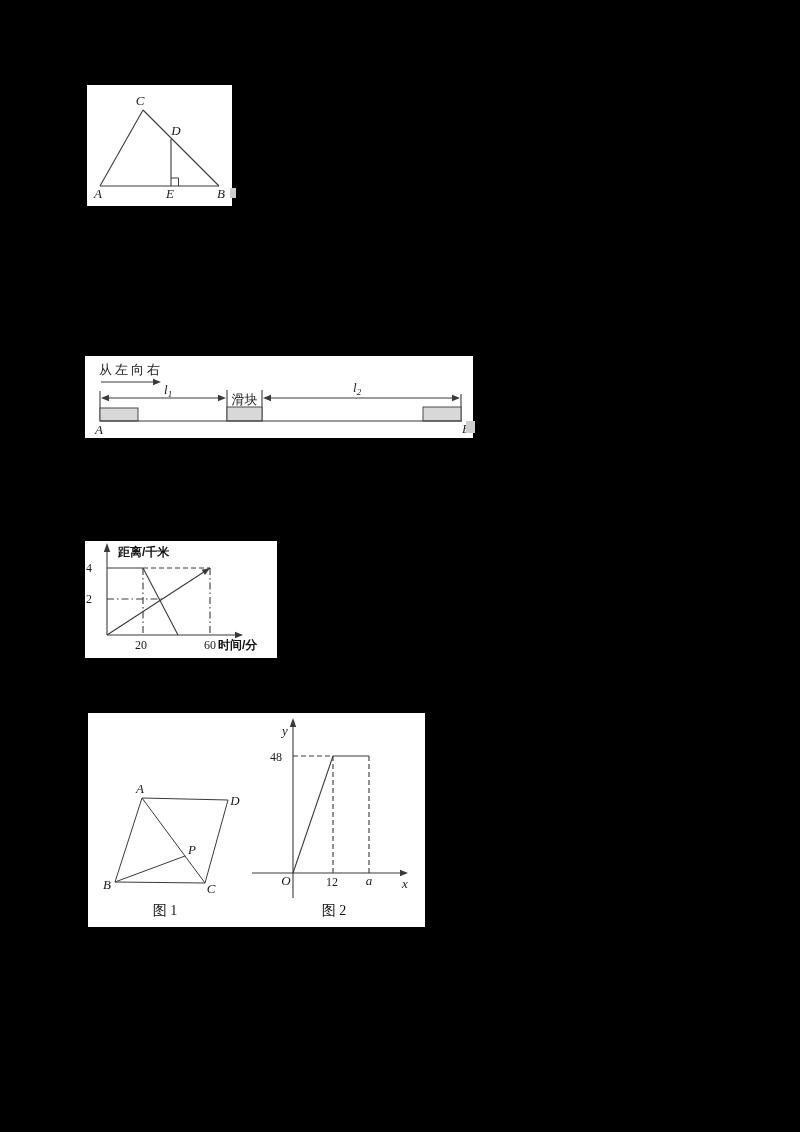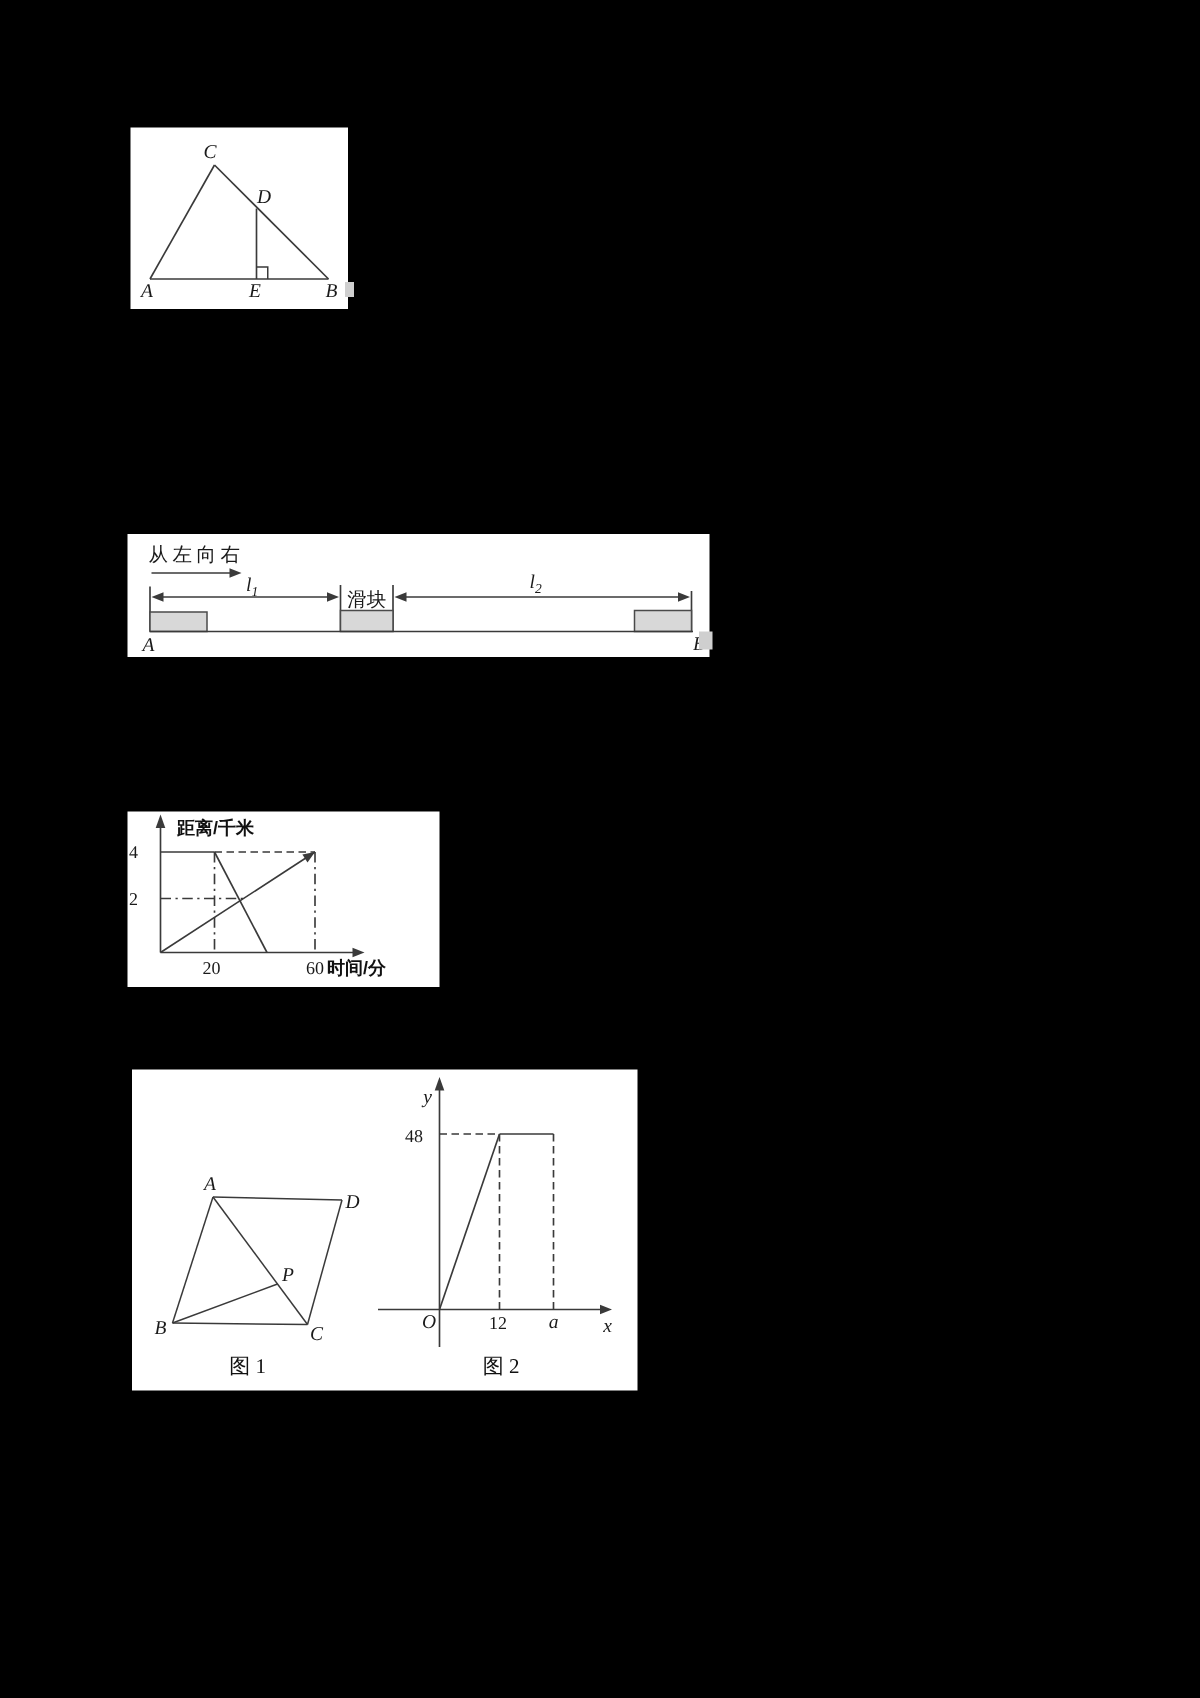--- a/index.html
+++ b/index.html
@@ -72,21 +72,21 @@
 
     <path class="ln" d="M15,65 L377,65"></path>
 
     <text class="t-cjk" x="159.5" y="48" text-anchor="middle">滑块</text>
     <text class="t-serif-i" x="14" y="78" text-anchor="middle">A</text>
     <text class="t-serif-i" x="381" y="77" text-anchor="middle">B</text>
   </svg>
 </div>
 <div class="artifact" style="left:466px;top:421px;width:9px;height:12px;"></div>
 
-<div class="panel" style="left:85px;top:541px;width:208px;height:117px;">
+<div class="panel" style="left:85px;top:541px;width:192px;height:117px;">
   <svg width="180" height="117" viewBox="0 0 180 117">
 
     <path class="ln" d="M22,9 L22,94"></path>
     <polygon class="ah" points="22,2 18.8,11 25.2,11"></polygon>
     <path class="ln" d="M22,94 L151,94"></path>
     <polygon class="ah" points="158,94 150,90.8 150,97.2"></polygon>
 
     <path class="ln ddot" d="M58,27 L58,94"></path>
     <path class="ln ddot" d="M125,27 L125,94"></path>
     <path class="ln ddot" d="M22,58 L77,58"></path>

